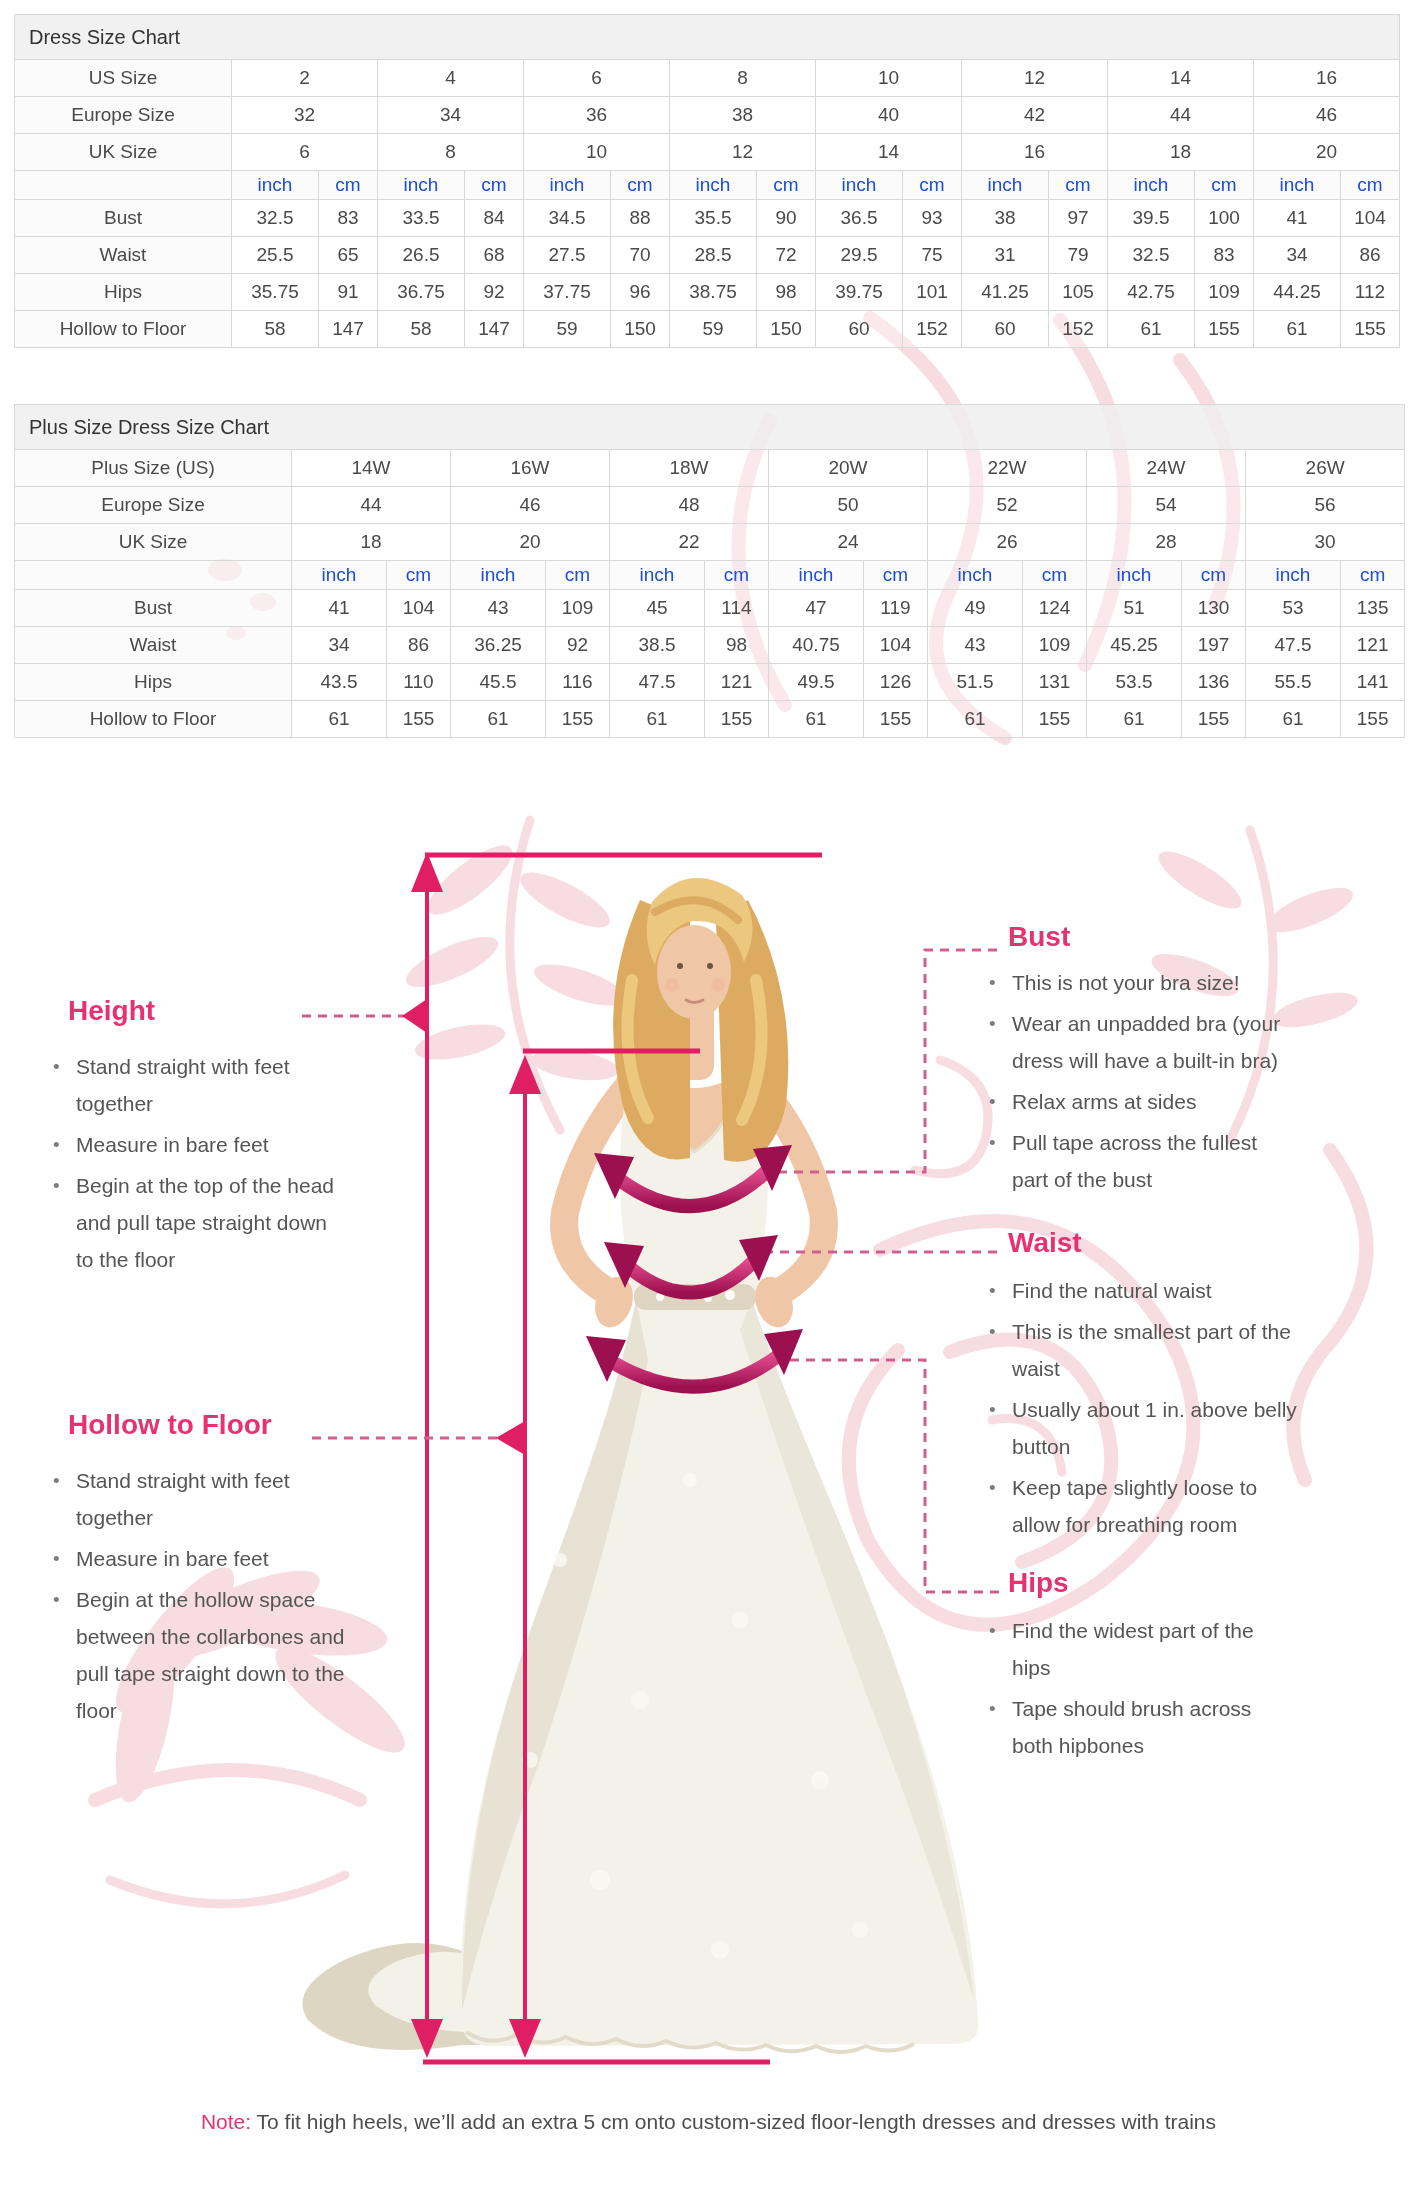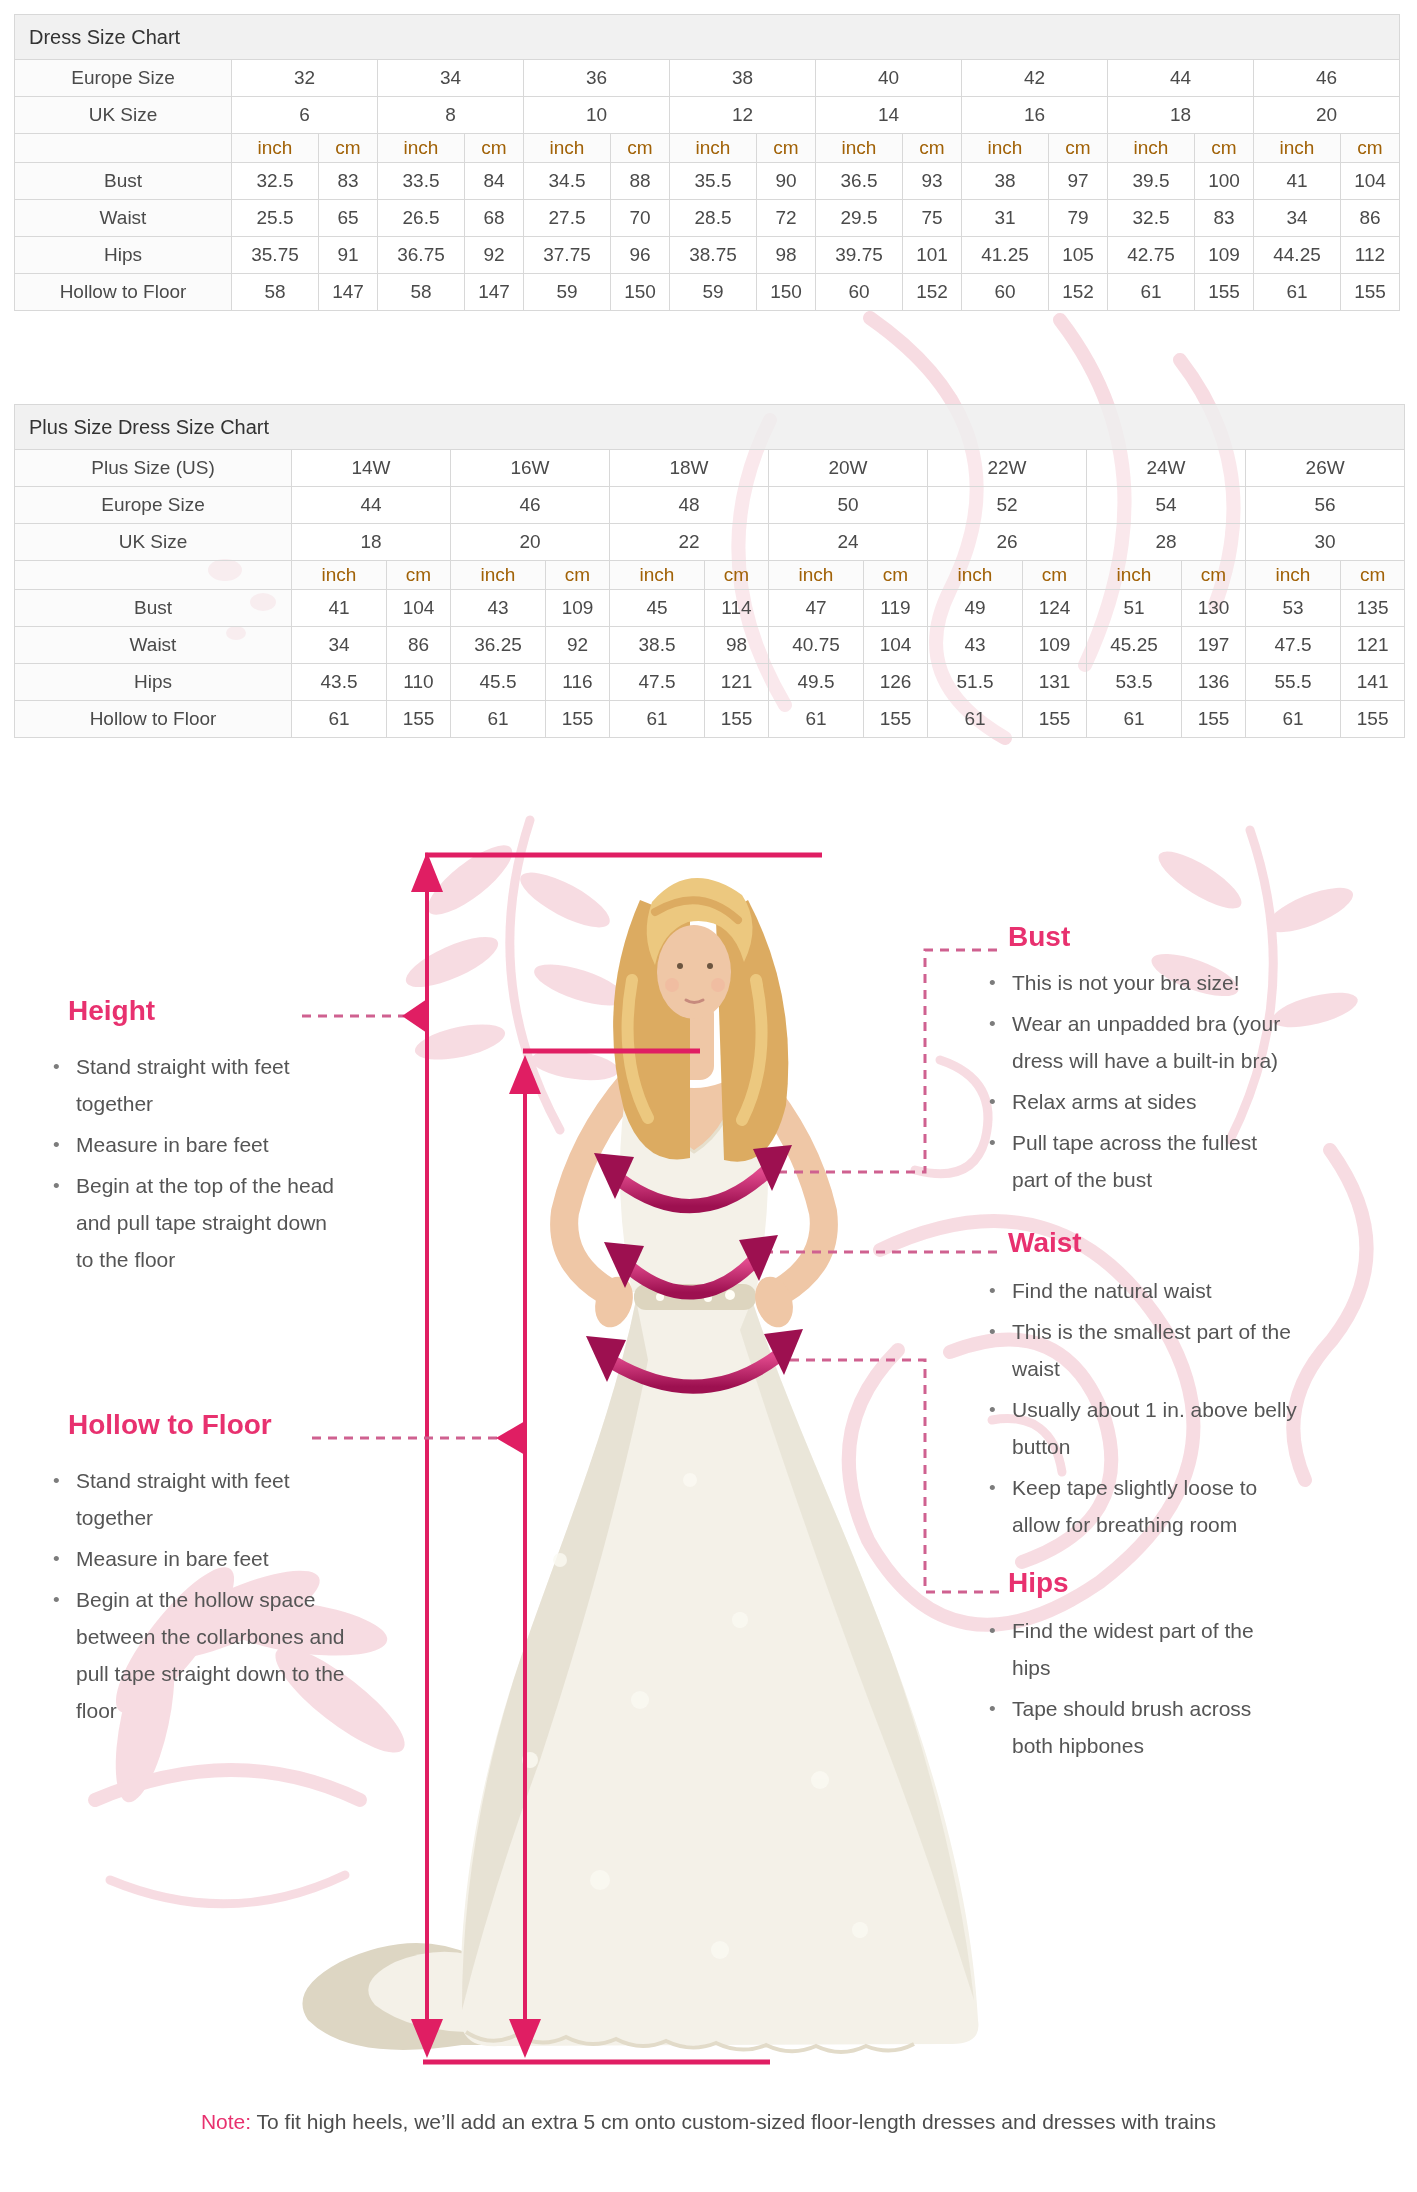--- a/index.html
+++ b/index.html
@@ -16,21 +16,21 @@
   #table2{top:404px;}
   .guide{position:absolute;z-index:4;}
   
   table{border-collapse:collapse;table-layout:fixed;width:1105px;
         font-size:19px;color:#4a4a4a;background:transparent;}
   td{border:1px solid #d8d8d8;text-align:center;height:36px;padding:0 2px;
      overflow:hidden;white-space:nowrap;background:rgba(255,255,255,0.35);}
   td.title{text-align:left;background:rgba(238,238,238,0.85);height:44px;
            font-size:20px;color:#333;padding-left:14px;}
   td.lbl{background:rgba(249,249,249,0.6);}
-  tr.unitrow td{height:28px;color:#a16207;background:rgba(246,246,246,0.45);}
+  tr.unitrow td{height:28px;color:#1d4ed8;background:rgba(246,246,246,0.45);}
   tr.unitrow td.lbl{background:rgba(249,249,249,0.6);}
   
   .gtitle{font-size:28px;font-weight:bold;color:var(--accent-pink);line-height:1.1;}
   ul.bullets{list-style:none;margin:0;padding:0;font-size:21px;color:#555;}
   ul.bullets li{position:relative;padding-left:26px;line-height:37px;margin-bottom:4px;}
   ul.bullets li::before{content:"\2022";position:absolute;left:3px;top:0;color:#7c7c7c;font-size:19px;}
   
   #note{position:absolute;left:0;right:0;top:2110px;text-align:center;z-index:4;
         font-size:21px;color:#4d4d4d;}
   #note .nlabel{color:var(--accent-pink);}
@@ -112,20 +112,31 @@
         <col style="width: 87px;">
         <col style="width: 59px;">
         <col style="width: 87px;">
         <col style="width: 59px;">
       </colgroup>
       <tbody>
         <tr>
           <td colspan="17" class="title">Dress Size Chart</td>
         </tr>
         <tr>
+          <td class="lbl">US Size</td>
+          <td colspan="2">2</td>
+          <td colspan="2">4</td>
+          <td colspan="2">6</td>
+          <td colspan="2">8</td>
+          <td colspan="2">10</td>
+          <td colspan="2">12</td>
+          <td colspan="2">14</td>
+          <td colspan="2">16</td>
+        </tr>
+        <tr>
           <td class="lbl">Europe Size</td>
           <td colspan="2">32</td>
           <td colspan="2">34</td>
           <td colspan="2">36</td>
           <td colspan="2">38</td>
           <td colspan="2">40</td>
           <td colspan="2">42</td>
           <td colspan="2">44</td>
           <td colspan="2">46</td>
         </tr>

